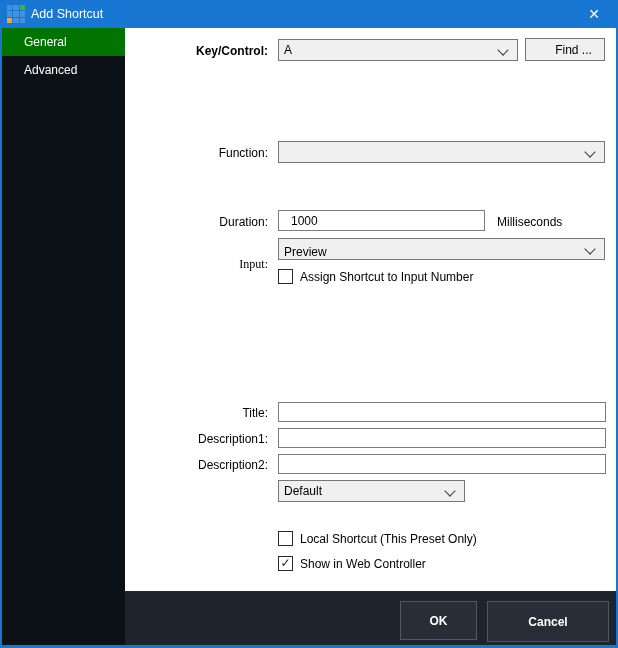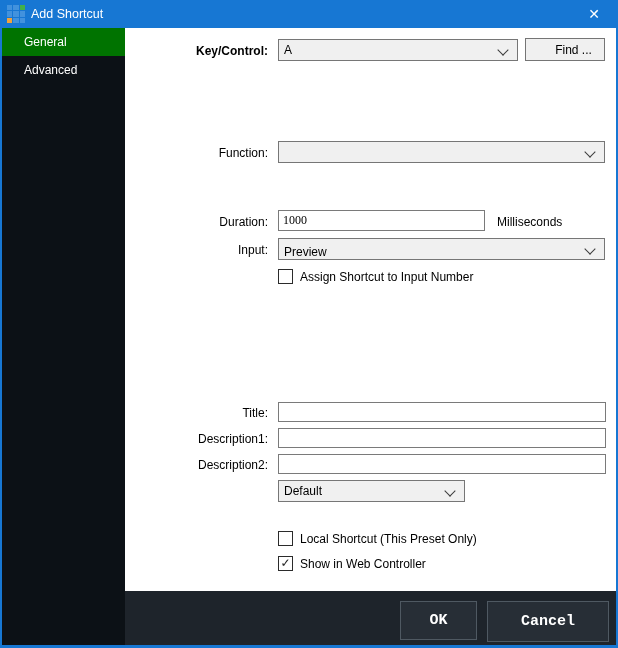--- a/index.html
+++ b/index.html
@@ -31,31 +31,31 @@
   .footer{position:absolute;left:125px;top:591px;width:491px;height:54px;background:#1e242b;}
   
   .lbl{position:absolute;left:120px;width:148px;text-align:right;font-size:12px;color:#000;}
   .lbl.bold{font-weight:bold;}
   .combo{position:absolute;background:#f0f0f0;border:1px solid #767676;box-sizing:border-box;
          font-size:12px;color:#000;display:flex;align-items:center;padding-left:5px;cursor:pointer;}
   .combo .chev{position:absolute;right:10px;top:6px;width:7px;height:7px;
                border-right:1.5px solid #3c3c3c;border-bottom:1.5px solid #3c3c3c;
                transform:rotate(45deg);}
   .tbox{position:absolute;border:1px solid #7a7a7a;box-sizing:border-box;background:#fff;
-        font-size:12px;color:#000;padding:0 4px;font-family:Liberation Serif, serif;outline:none;}
+        font-size:12px;color:#000;padding:0 12px;font-family:Liberation Sans, sans-serif;outline:none;}
   .winbtn{position:absolute;background:#f0f0f0;border:1px solid #757575;box-sizing:border-box;
           font-size:12px;color:#000;text-align:center;cursor:pointer;
           font-family:"Liberation Sans",sans-serif;}
   .chkrow{position:absolute;display:flex;align-items:center;gap:7px;cursor:pointer;}
   .chkbox{width:13px;height:13px;background:#fff;border:1px solid #2b2b2b;font-size:12px;
           line-height:13px;text-align:center;color:#1e1e1e;flex:0 0 auto;}
   .chklabel{font-size:12px;color:#000;white-space:nowrap;}
   .btn-dark{position:absolute;background:#272e36;border:1px solid #4f5962;box-sizing:border-box;
-            color:#fff;font-weight:bold;font-size:15px;text-align:center;cursor:pointer;
-            font-family:Liberation Mono, monospace;}
+            color:#fff;font-weight:bold;font-size:12px;text-align:center;cursor:pointer;
+            font-family:Liberation Sans, sans-serif;}
 </style>
 </head>
 <body>
 
 <div class="window">
 
   <div class="titlebar">
     <span class="logo">
       <i></i>
         <i></i>
@@ -90,21 +90,21 @@
   <div class="lbl" style="top:146px;">Function:</div>
   <div class="combo" style="left:278px;top:141px;width:327px;height:22px;">
     <span></span>
     <span class="chev"></span>
   </div>
 
   <div class="lbl" style="top:215px;">Duration:</div>
   <input type="text" class="tbox" style="left: 278px; top: 210px; width: 207px; height: 21px;" value="1000">
   <div class="lbl" style="left:497px;width:auto;text-align:left;top:215px;">Milliseconds</div>
 
-  <div class="lbl" style="top:243px;">Input:</div>
+  <div class="lbl" style="top:257px;font-family:Liberation Serif, serif;">Input:</div>
   <div class="combo" style="left:278px;top:238px;width:327px;height:22px;align-items:flex-end;">
     <span>Preview</span>
     <span class="chev"></span>
   </div>
 
   <div class="chkrow" style="left:278px;top:269px;justify-content:flex-end;">
     <span class="chkbox"></span>
     <span class="chklabel">Assign Shortcut to Input Number</span>
   </div>
 

